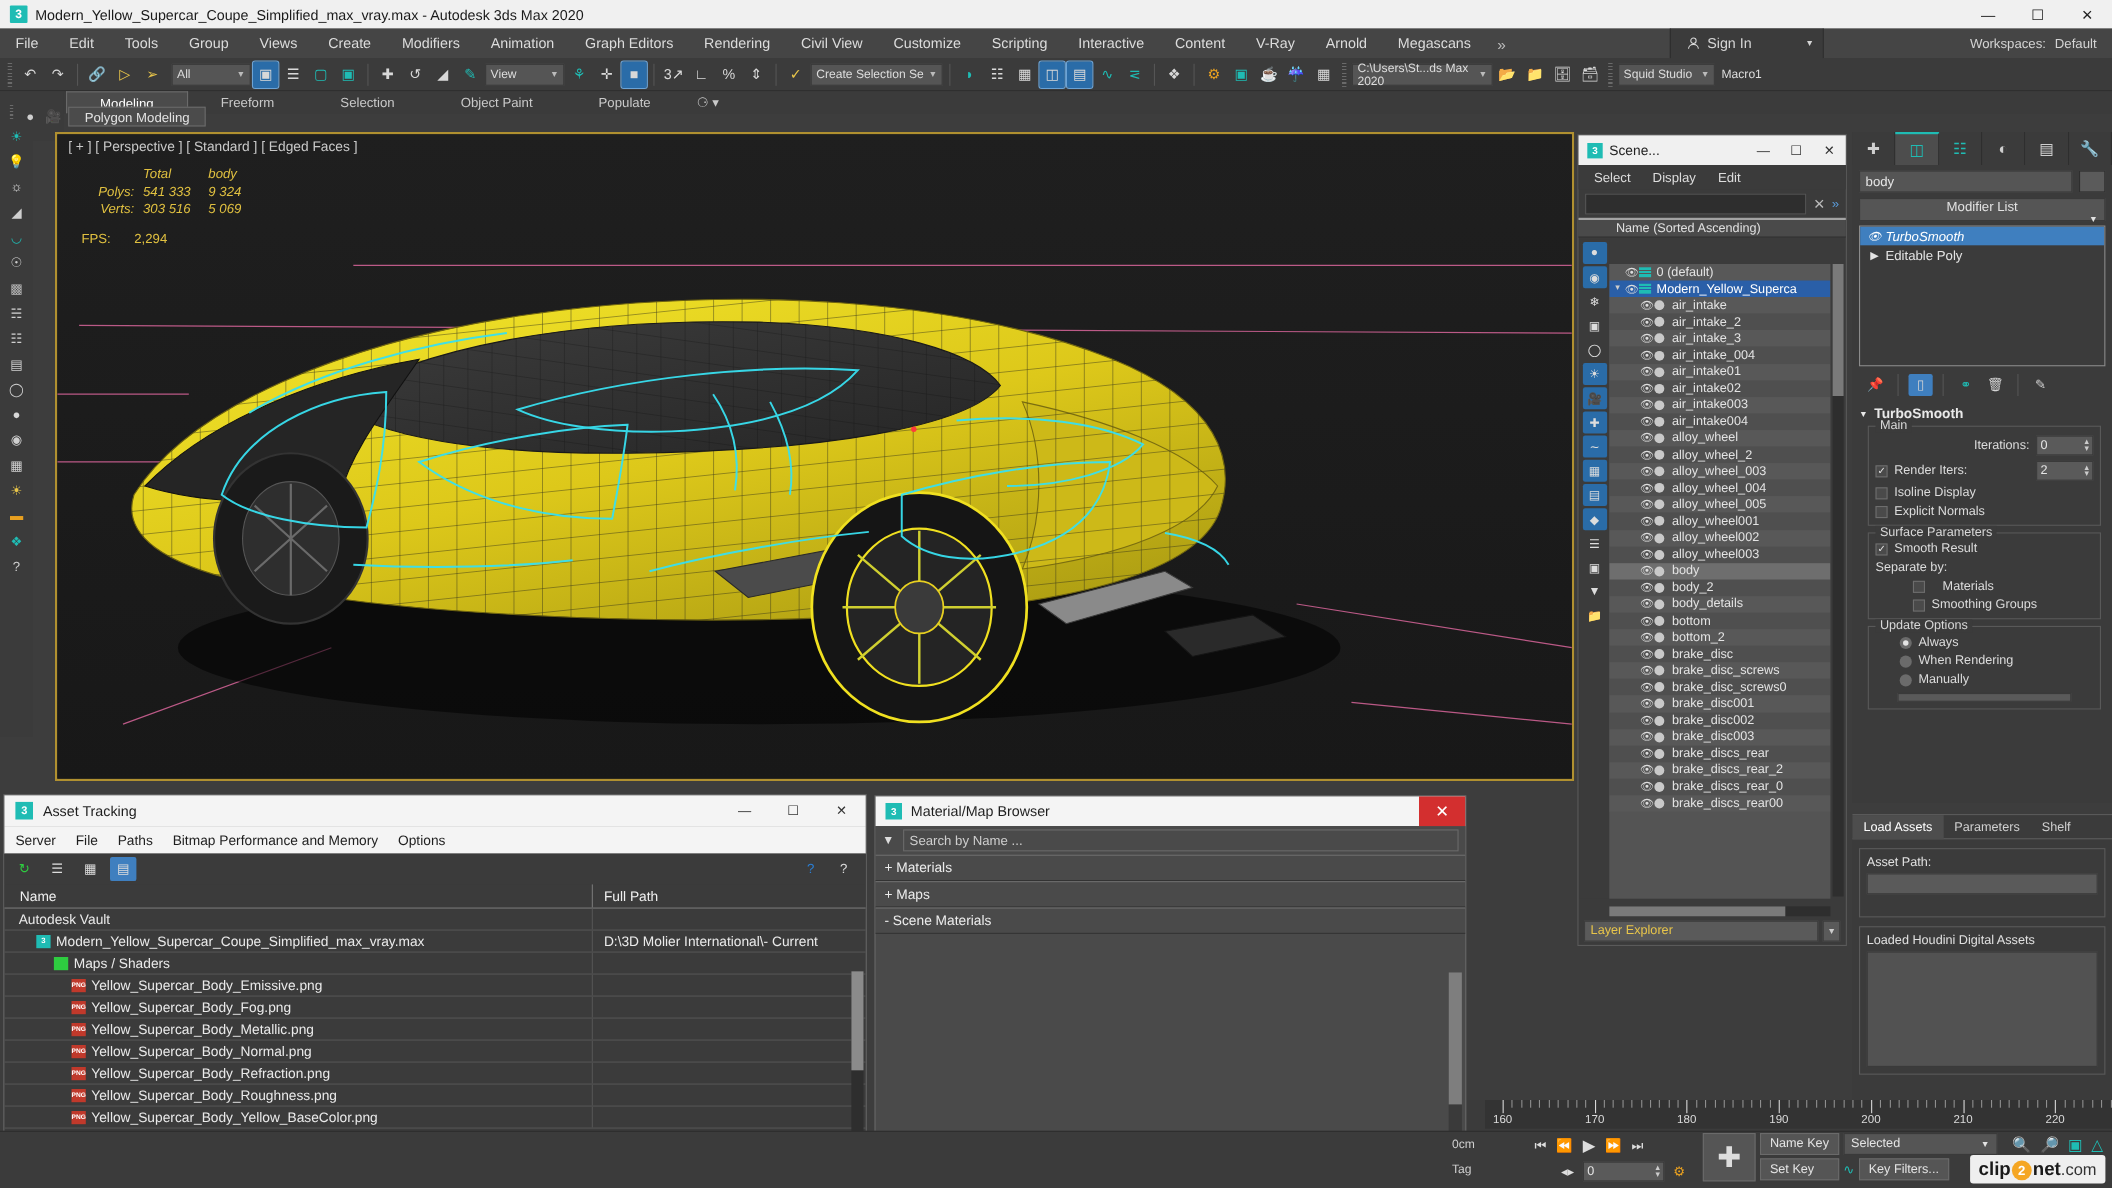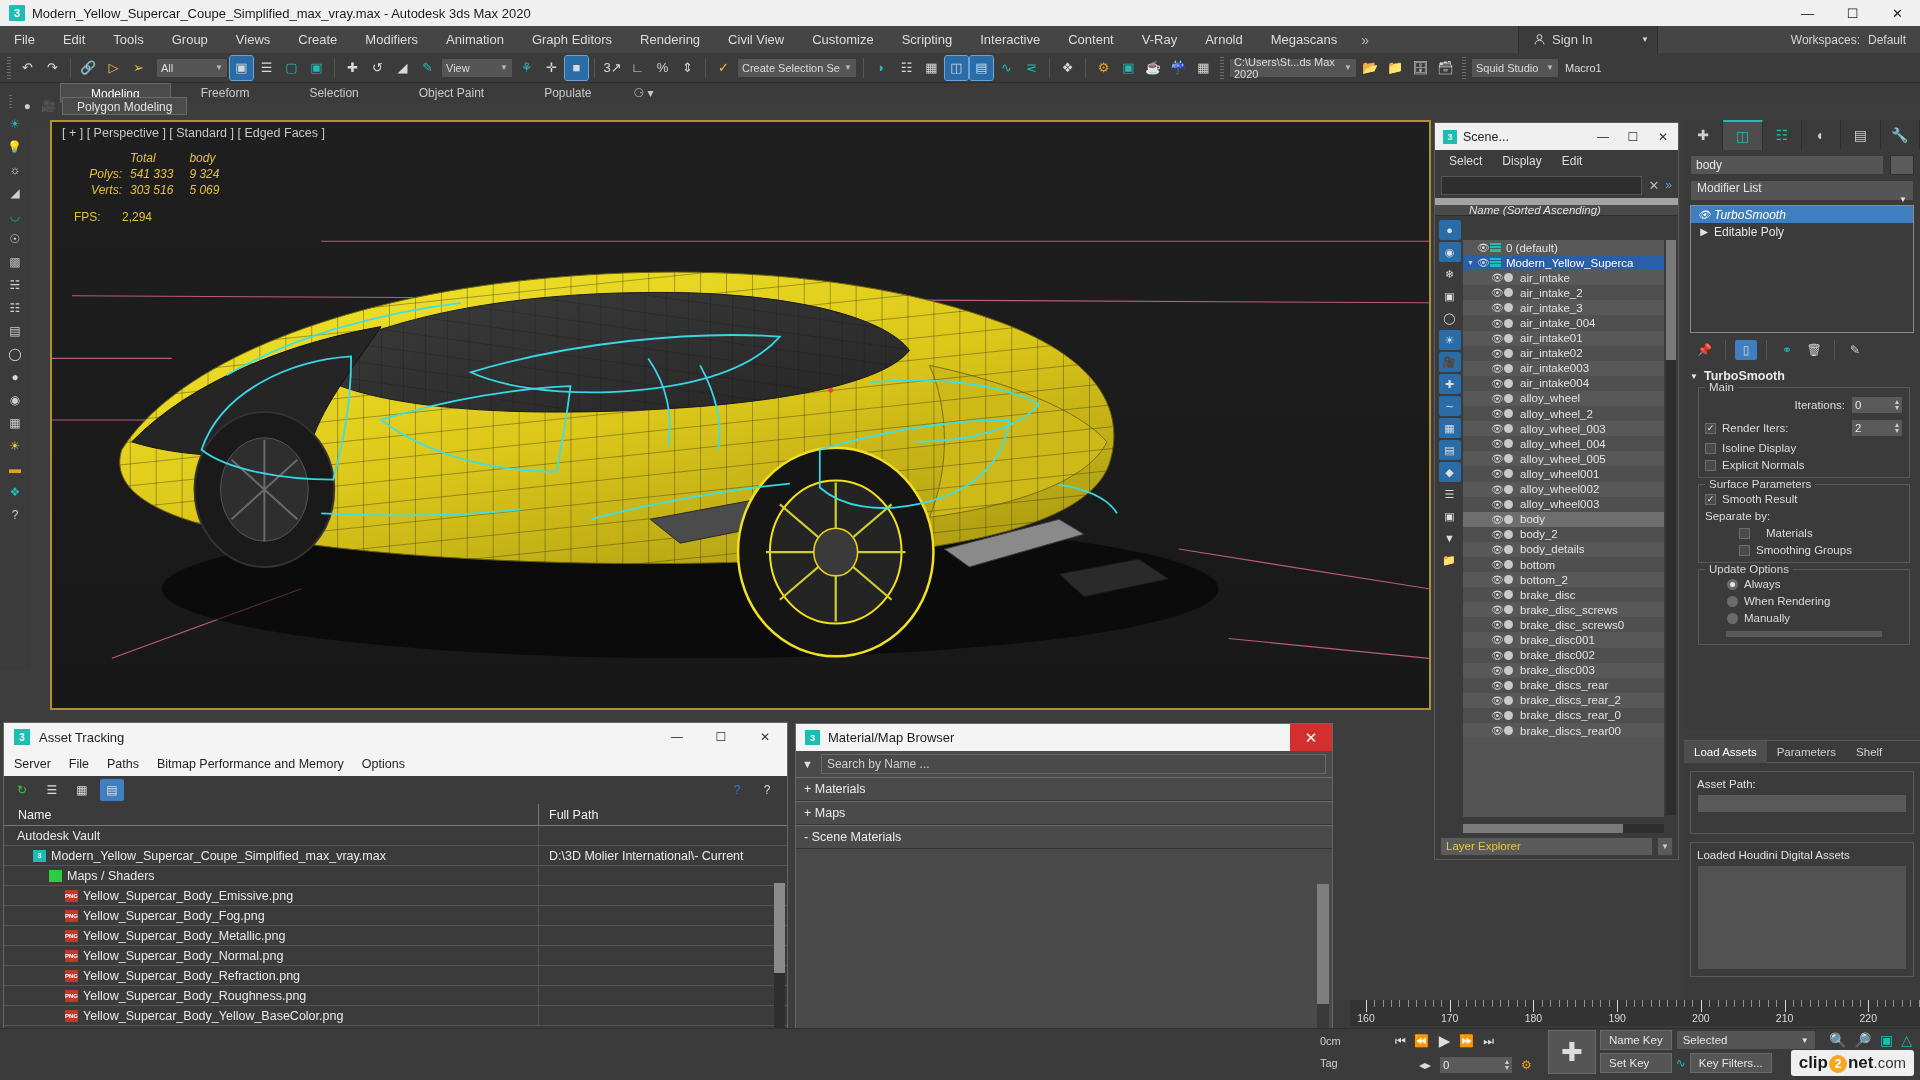--- a/index.html
+++ b/index.html
@@ -80,21 +80,21 @@
 
   
   .scexp{position:absolute;left:1434px;top:122px;width:245px;height:738px;background:#3b3b3b;
      border:1px solid #5a5a5a;}
   .scexp .tb{height:27px;background:#f0f0f0;color:#222;display:flex;align-items:center;font-size:12.5px;}
   .scexp .tb .ic{width:14px;height:14px;background:#1fbcb4;color:#fff;font-size:9px;font-weight:bold;display:flex;align-items:center;justify-content:center;margin:0 6px 0 8px;}
   .scexp .tb .wb{width:30px;text-align:center;color:#333;font-size:12px;}
   .scexp .menu{height:22px;display:flex;align-items:center;gap:20px;padding-left:14px;font-size:12px;color:#ddd;background:#3b3b3b;}
   .scexp .srch{height:26px;display:flex;align-items:center;padding:0 6px;gap:6px;}
   .scexp .srch input{flex:1;height:19px;background:#2e2e2e;border:1px solid #555;color:#ccc;font-size:11px;padding:0 4px;font-family:inherit;}
-  .scexp .hdr{height:18px;background:#4a4a4a;display:flex;align-items:center;font-size:11.5px;color:#e0e0e0;padding-left:34px;border-top:7px solid #a3a3a3;border-bottom:1px solid #2e2e2e;font-style:italic;}
+  .scexp .hdr{height:18px;background:#4a4a4a;display:flex;align-items:center;font-size:11.5px;color:#e0e0e0;padding-left:34px;border-top:2px solid #a3a3a3;border-bottom:1px solid #2e2e2e;}
   .scexp .listwrap{position:absolute;left:28px;top:117px;right:14px;bottom:42px;overflow:hidden;background:#545454;}
   .scexp .colstrip{position:absolute;left:1px;top:95px;width:27px;bottom:42px;background:#3b3b3b;display:flex;flex-direction:column;align-items:center;gap:2px;padding-top:2px;}
   .cstrip-b{width:22px;height:20px;border-radius:2px;display:flex;align-items:center;justify-content:center;font-size:11px;color:#ddd;}
   .cstrip-b.sel{background:#2a6ca8;}
   .row{height:15.1px;display:flex;align-items:center;font-size:11.5px;color:#e3e3e3;white-space:nowrap;padding-left:4px;}
   .row:nth-child(even){background:#4f4f4f;}
   .row:nth-child(odd){background:#585858;}
   .row.sel{background:#2a5fa8;color:#fff;}
   .row.hl{background:#6e6e6e;}
   .row .tw{width:10px;font-size:7px;color:#ccc;}
@@ -112,21 +112,21 @@
   .scexp .hsb .th{position:absolute;left:0;top:0;width:160px;height:9px;background:#7a7a7a;}
 
   
   .cmdp{position:absolute;left:1684px;top:120px;width:236px;height:610px;background:#3b3b3b;}
   .cmdtabs{display:flex;height:30px;}
   .cmdtab{flex:1;height:30px;display:flex;align-items:center;justify-content:center;background:#3b3b3b;border-right:1px solid #2e2e2e;font-size:14px;color:#cfcfcf;}
   .cmdtab.active{background:#4d4d4d;border-top:2px solid #1fbcb4;}
   .namerow{display:flex;gap:6px;padding:5px 6px 3px 6px;align-items:center;}
   .namerow input{flex:1;height:20px;background:#555;border:1px solid #3a3a3a;color:#e6e6e6;font-size:12px;padding:0 5px;font-family:inherit;}
   .swatch{width:24px;height:20px;background:#5b5b5b;border:1px solid #2e2e2e;}
-  .modlist{margin:2px 6px;height:21px;background:#555;border:1px solid #3a3a3a;display:flex;padding:0 6px;font-size:12px;color:#e2e2e2;flex-direction:column;}
+  .modlist{margin:2px 6px;height:21px;background:#555;border:1px solid #3a3a3a;display:flex;align-items:center;padding:0 6px;font-size:12px;color:#e2e2e2;flex-direction:column;}
   .modlist .arw{margin-left:auto;font-size:8px;}
   .stack{margin:4px 6px;height:128px;background:#3b3b3b;border:1px solid #8b8b8b;overflow:hidden;}
   .stackrow{height:17px;display:flex;align-items:center;font-size:12px;color:#e4e4e4;padding-left:3px;}
   .stackrow.sel{background:#3f7fbf;color:#fff;font-style:italic;}
   .stackrow .ic{width:20px;text-align:center;font-size:10px;}
   .stackbtns{display:flex;align-items:center;gap:5px;padding:3px 10px;}
   .sbtn{width:22px;height:20px;display:flex;align-items:center;justify-content:center;font-size:12px;color:#d5d5d5;border-radius:2px;}
   .sbtn.on{background:#3f7fbf;}
   .rollup{margin:6px 6px 0 6px;}
   .rollhdr{display:flex;align-items:center;gap:6px;font-size:12.5px;font-weight:bold;color:#e9e9e9;}

